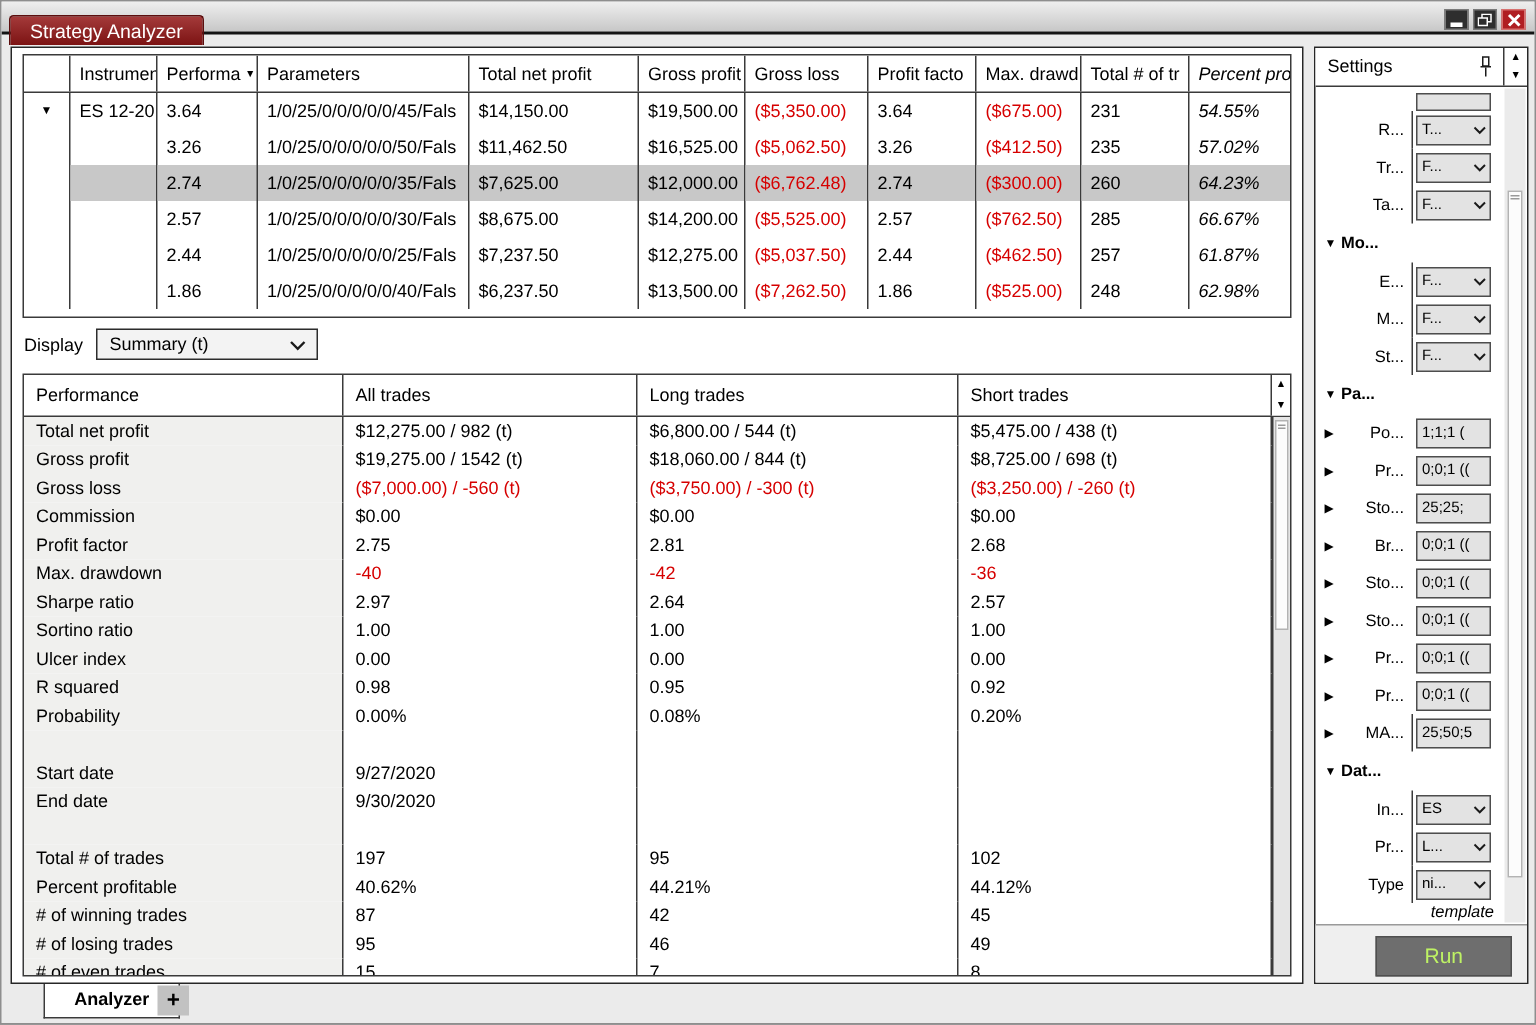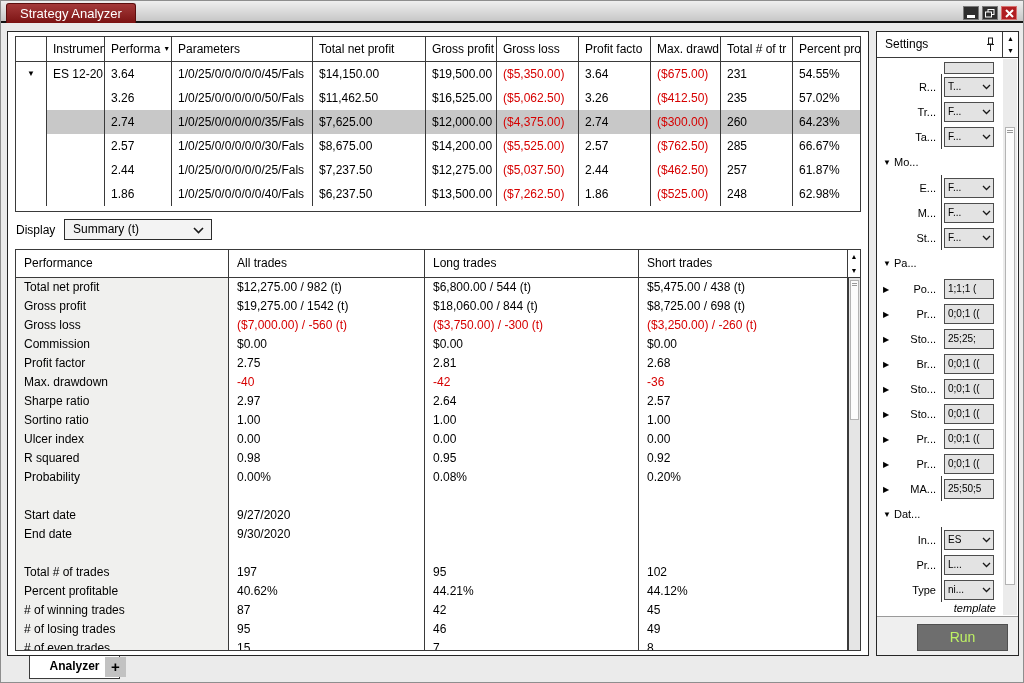--- a/index.html
+++ b/index.html
@@ -3,41 +3,41 @@
 <meta charset="utf-8">
 <style>
   html,body{margin:0;padding:0;background:#555;}
   *{box-sizing:border-box;}
   .window{position:relative;width:1024px;height:683px;background:#ebebeb;
     border:1px solid #8e8e8e;font-family:"Liberation Sans",sans-serif;color:#000;overflow:hidden;}
 
   
   .titlebar{position:absolute;left:0;top:0;width:100%;height:22px;
     background:linear-gradient(#efefef,#c7c7c7);border-bottom:2px solid #141414;}
-  .title-tab{position:absolute;left:5px;top:2px;height:20px;padding:0 13px;
+  .title-tab{position:absolute;left:5px;top:9px;height:20px;padding:0 13px;
     background:linear-gradient(#a43a3a,#7c1313);color:#fff;font-size:13px;line-height:20px;
     border:1px solid #5c0e0e;border-bottom:none;border-radius:3px 3px 0 0;}
   .wbtn{position:absolute;top:5px;width:16px;height:14px;display:flex;align-items:center;
     justify-content:center;background:#2e2e2e;border:1px solid #7a7a7a;cursor:pointer;}
   .wbtn.min{left:962px;} .wbtn.rest{left:981px;}
   .wbtn.close{left:1000px;background:#b01e22;border-color:#d7716f;}
   .min-glyph{width:8px;height:3px;background:#fff;margin-top:6px;}
 
   
   .left-panel{position:absolute;left:6px;top:30px;width:862px;height:625px;background:#fff;border:1px solid #262626;}
   .settings-panel{position:absolute;left:875px;top:30px;width:143px;height:625px;background:#fff;border:1px solid #262626;}
 
   
   #res-table{position:absolute;left:7px;top:4px;width:846px;height:176px;border:1px solid #3a3a3a;
     font-size:12px;overflow:hidden;background:#fff;}
   .res-row,.res-head{display:grid;grid-template-columns:31px 58px 67px 141px 113px 71px 82px 72px 70px 72px 1fr;}
   .res-head{height:25px;line-height:24px;border-bottom:1px solid #3a3a3a;}
   .res-row{height:24px;line-height:24px;}
   .res-cell{padding-left:6px;border-right:1px solid #3a3a3a;overflow:hidden;white-space:nowrap;}
-  .res-cell:last-child{border-right:none;}
+  .res-cell:last-child{border-right:none;font-style:italic;}
   .res-cell.exp{padding-left:0;text-align:center;font-size:8px;}
   .sel{background:#c8c8c8;}
   .red{color:#d60000;}
   .sortarrow{font-size:7px;margin-left:3px;vertical-align:2px;}
 
   
   .display-row{position:absolute;left:2px;top:187px;height:22px;font-size:12px;}
   .display-label{position:absolute;left:6px;top:0;line-height:22px;}
   .display-dd{position:absolute;left:54px;top:0;width:148px;height:21px;background:#f3f3f3;
     border:1px solid #2c2c2c;line-height:19px;padding-left:8px;cursor:pointer;}
@@ -65,21 +65,21 @@
   .set-arrows{position:absolute;right:0;top:0;width:16px;height:25px;border-left:1px solid #3a3a3a;
     display:flex;flex-direction:column;}
   .set-arrows div{flex:1;display:flex;align-items:center;justify-content:center;font-size:7px;cursor:pointer;}
   #set-items{position:absolute;left:0;top:27px;width:125px;}
   .s-row{position:relative;height:25px;}
   .s-row.section{height:26px;}
   .s-row.clip{height:15px;}
   .s-exp{position:absolute;left:6px;top:50%;transform:translateY(-50%);font-size:8px;}
   .s-label{position:absolute;left:0;width:59px;text-align:right;font-size:11px;top:50%;transform:translateY(-50%);
     overflow:hidden;white-space:nowrap;}
-  .s-row.section .s-label{left:17px;width:auto;text-align:left;font-weight:normal;}
+  .s-row.section .s-label{left:17px;width:auto;text-align:left;font-weight:bold;}
   .s-line{position:absolute;left:64px;top:0;bottom:0;width:1px;background:#3a3a3a;}
   .s-box{position:absolute;left:67px;top:50%;transform:translateY(-50%);width:50px;height:20px;background:#e3e3e3;
     border:1px solid #4d4d4d;font-size:10px;line-height:18px;padding:0 3px;overflow:hidden;white-space:nowrap;cursor:pointer;}
   .s-box svg{position:absolute;right:2px;top:6px;}
   .s-row.clip .s-box{height:12px;top:auto;bottom:0;transform:none;}
   .set-scroll{position:absolute;right:1px;top:27px;width:14px;height:556px;background:#ebebeb;}
   .set-scroll .sthumb{left:2px;width:10px;}
   .s-template{position:absolute;top:570px;right:22px;font-size:11px;font-style:italic;}
   .run-strip{position:absolute;left:0;right:0;top:584px;bottom:0;background:#efefef;border-top:1px solid #9a9a9a;}
   .run-btn{position:absolute;right:10px;top:7px;width:91px;height:27px;background:#6e6e6e;border:1px solid #4f4f4f;
@@ -155,21 +155,21 @@
           <div class="res-cell">235</div>
           <div class="res-cell">57.02%</div>
         </div>
         <div class="res-row">
           <div class="res-cell exp"></div>
           <div class="res-cell sel"></div>
           <div class="res-cell sel">2.74</div>
           <div class="res-cell sel">1/0/25/0/0/0/0/0/35/Fals</div>
           <div class="res-cell sel">$7,625.00</div>
           <div class="res-cell sel">$12,000.00</div>
-          <div class="res-cell red sel">($4,375.00)</div>
+          <div class="res-cell red sel">($6,762.48)</div>
           <div class="res-cell sel">2.74</div>
           <div class="res-cell red sel">($300.00)</div>
           <div class="res-cell sel">260</div>
           <div class="res-cell sel">64.23%</div>
         </div>
         <div class="res-row">
           <div class="res-cell exp"></div>
           <div class="res-cell"></div>
           <div class="res-cell">2.57</div>
           <div class="res-cell">1/0/25/0/0/0/0/0/30/Fals</div>

